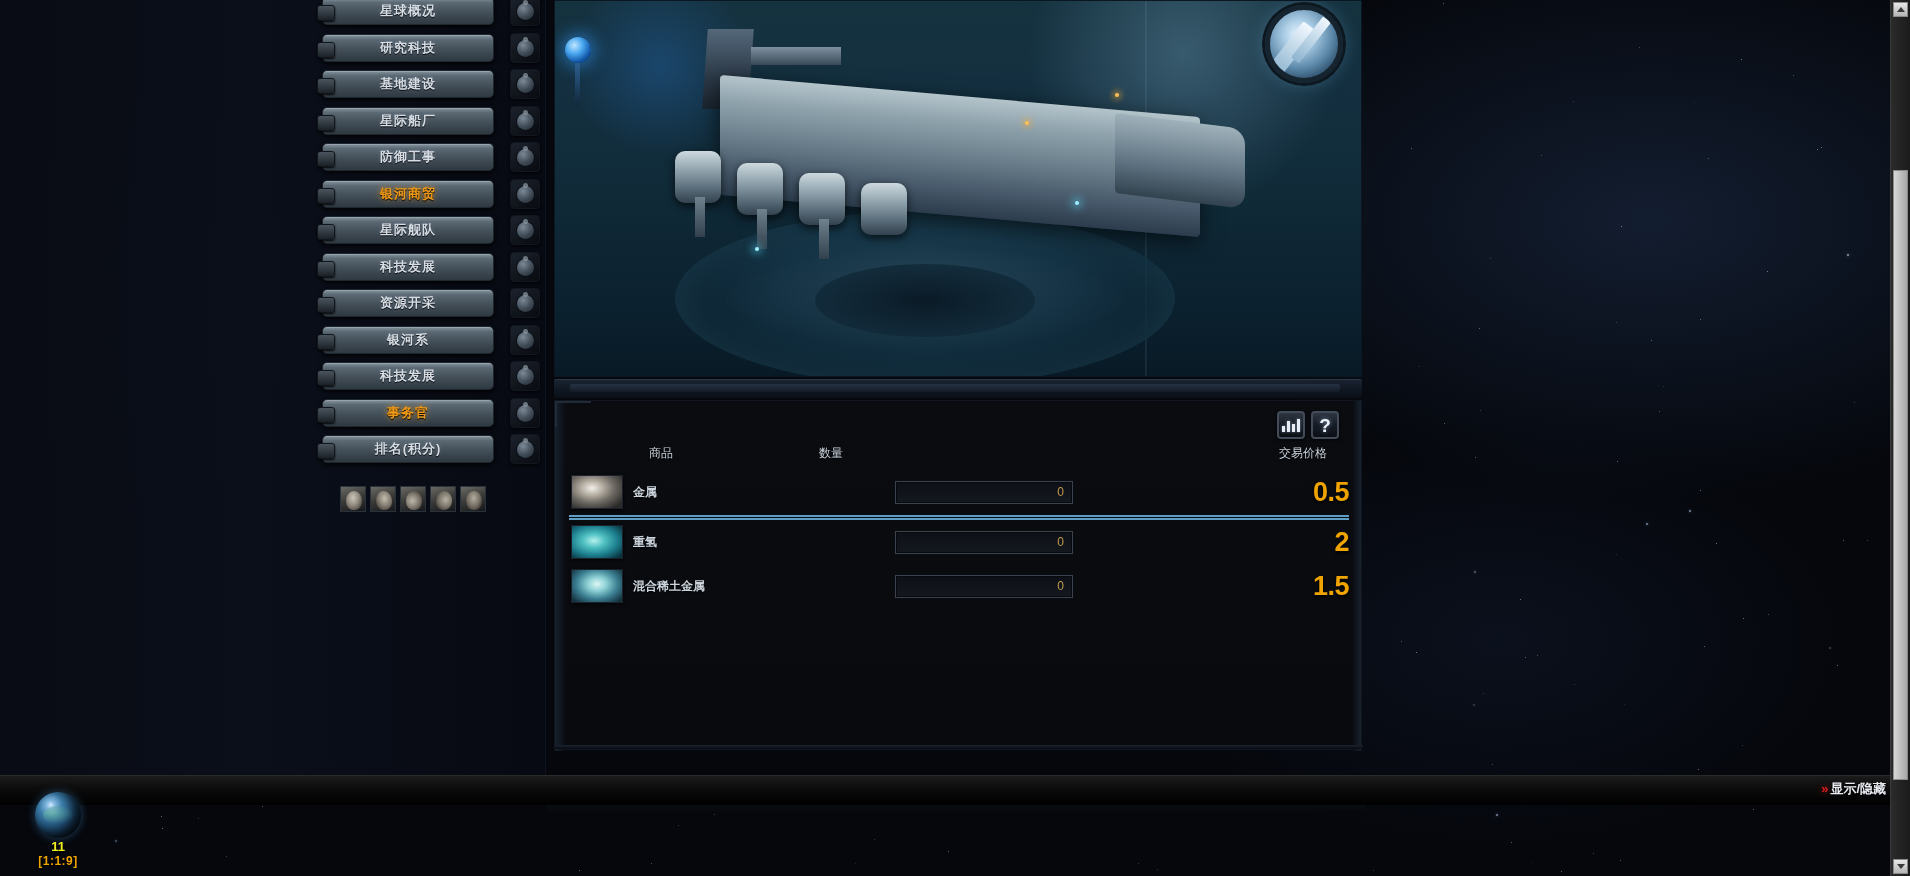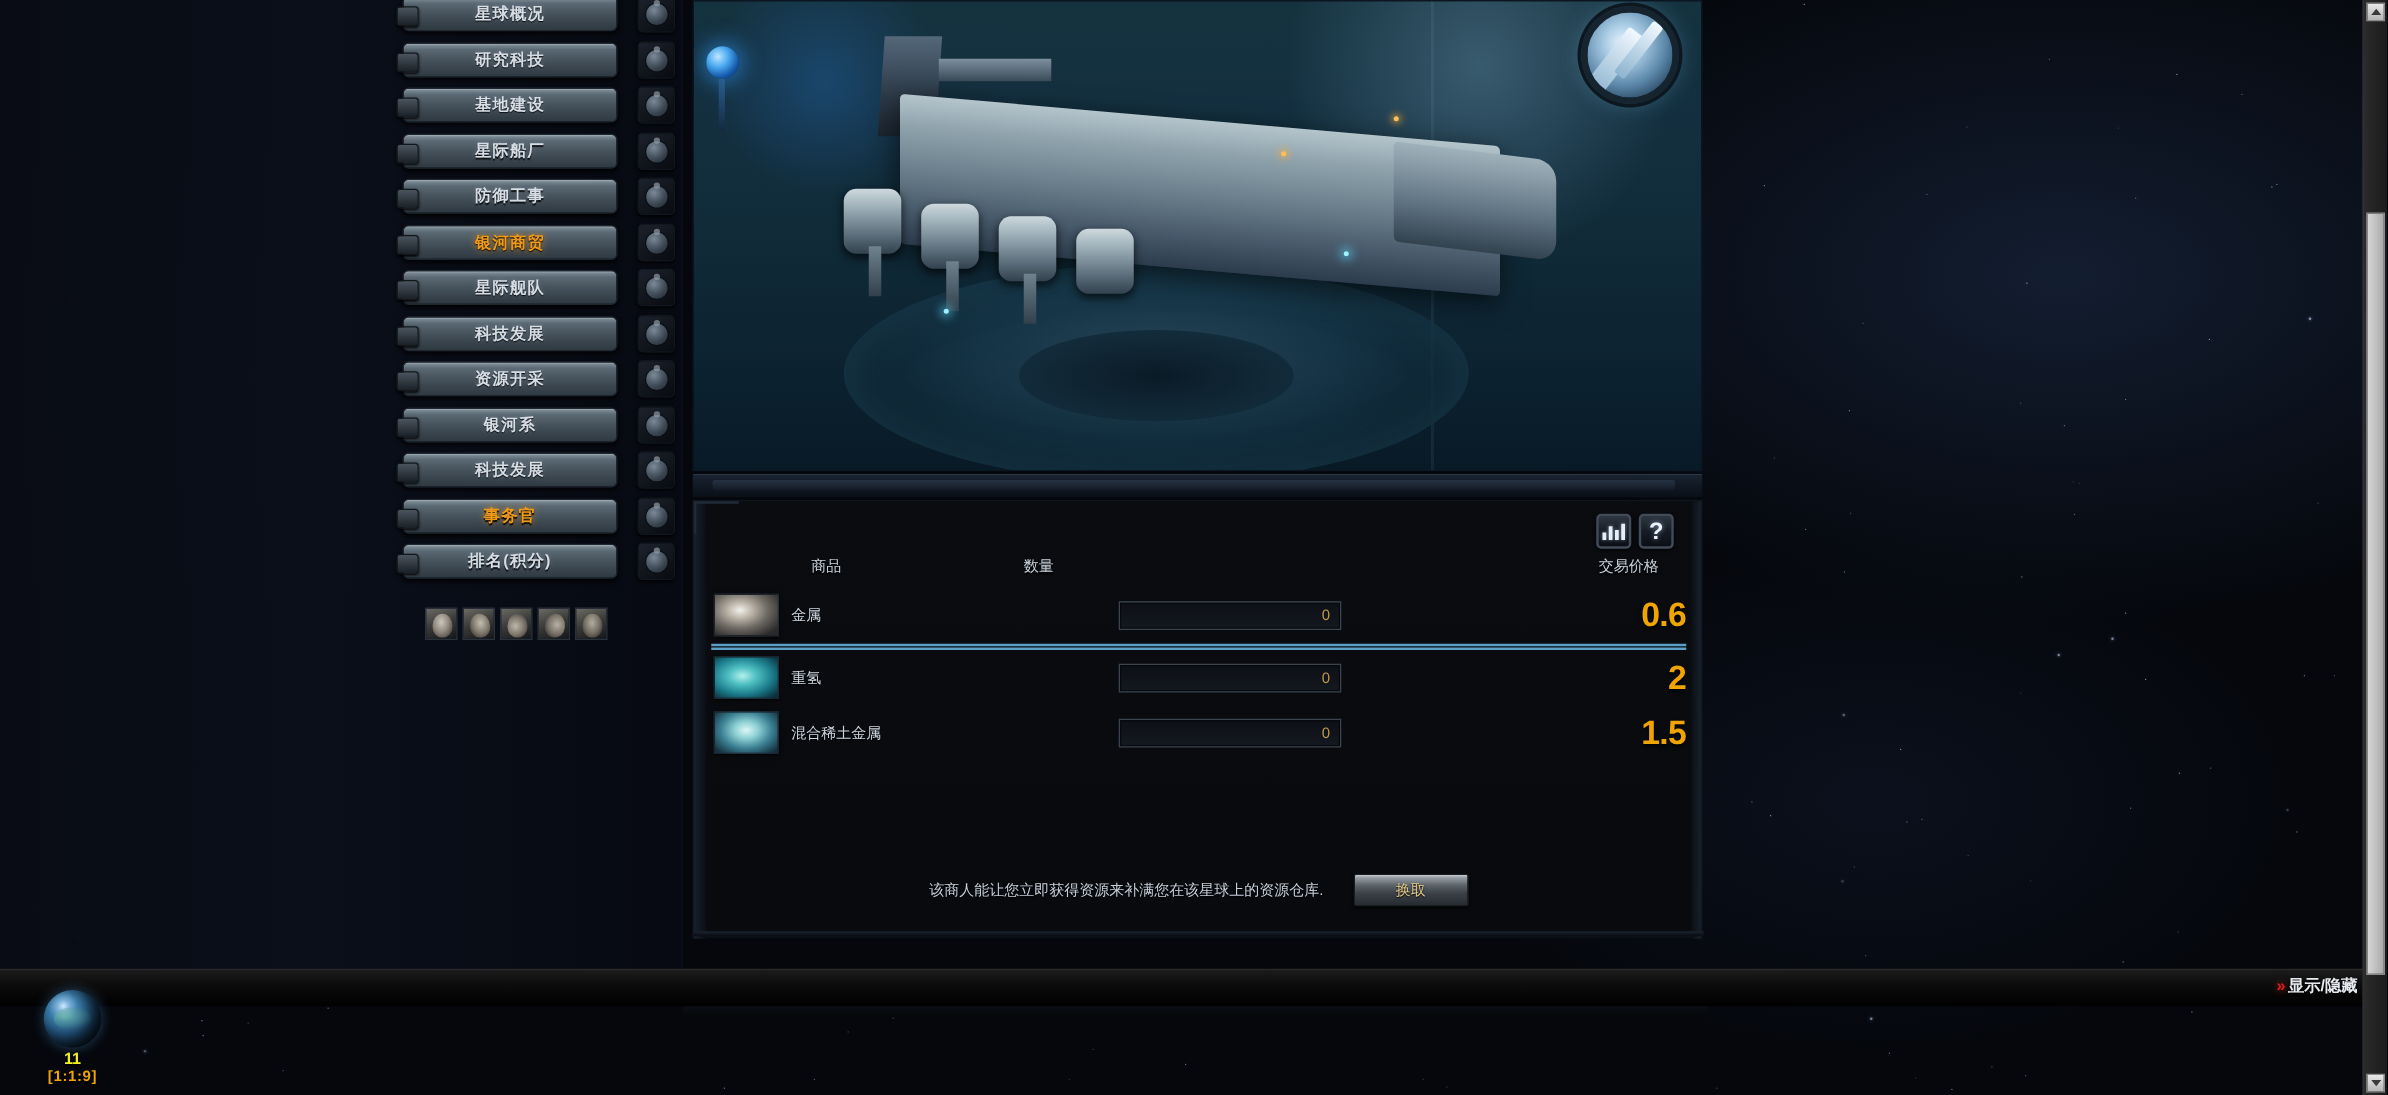--- a/index.html
+++ b/index.html
@@ -249,21 +249,21 @@
 
   .item-cell{ display:flex; align-items:center; gap: 10px; padding-left: 2px; }
   .res-icon{
     width: 52px; height: 34px; border:1px solid #1b222c; flex: 0 0 auto;
     box-shadow: 0 1px 3px rgba(0,0,0,.8);
   }
   .res-metal{ background: radial-gradient(ellipse at 40% 38%, #f2f0ec 0%, #b9b2a6 24%, #6e6a64 52%, #2b2a2a 86%); }
   .res-crystal{ background: radial-gradient(ellipse at 45% 42%, #cfe9ff 0%, #6cb4e8 30%, #2a6fae 62%, #0d2b4d 92%); }
   .res-deut{ background: radial-gradient(ellipse at 44% 46%, #b5f0ee 0%, #4fc0c2 28%, #1c7d8c 60%, #08303c 92%); }
   .res-rare{ background: radial-gradient(ellipse at 50% 44%, #dff6f5 0%, #8fd2d6 26%, #3b7f92 58%, #13303c 92%); }
-  .item-name{ font-size: 12px; color:#cdd5de; text-shadow: 0 1px 1px #000; }
+  .item-name{ font-size: 12px; color:#cdd5de; text-shadow: 0 1px 1px #000; font-weight: bold; }
 
   .qty-wrap{ display:flex; justify-content:center; }
   input.qty{
     width: 178px; height: 23px;
     background: linear-gradient(180deg,#0d1016,#14181f);
     border: 1px solid #3a434e;
     color: #c29a4a; font-size: 12px; text-align: right; padding: 0 8px;
     outline: none;
     box-shadow: 0 0 0 1px #07090d inset;
     font-family: "Liberation Sans", sans-serif;
@@ -614,21 +614,21 @@
                 <div class="item-cell">
                   <div class="res-icon res-metal"></div>
                   <span class="item-name">金属</span>
                 </div>
               </td>
               <td>
                 <div class="qty-wrap">
                   <input class="qty" type="text" placeholder="0" value="0" style="">
                 </div>
               </td>
-              <td class="price" style="color: rgb(240, 164, 0);">0.6</td>
+              <td class="price" style="color: rgb(240, 164, 0);">0.5</td>
             </tr>
             <tr class="sep">
               <td colspan="3">
                 <div style="background: rgb(93, 158, 199);"></div>
               </td>
             </tr>
             <tr class="sep">
               <td colspan="3">
                 <div style="background: rgb(93, 158, 199);"></div>
               </td>
@@ -657,24 +657,20 @@
               <td>
                 <div class="qty-wrap">
                   <input class="qty" type="text" placeholder="0" value="0" style="">
                 </div>
               </td>
               <td class="price" style="color: rgb(240, 164, 0);">1.5</td>
             </tr>
           </tbody>
       </table>
 
-      <div id="trade-foot">
-        <span id="foot-note">该商人能让您立即获得资源来补满您在该星球上的资源仓库.</span>
-        <div id="exchange-btn">换取</div>
-      </div>
 
       <div id="panel-bottom-edge"></div>
     </div>
   </div>
 
   <div id="lower-chrome"></div>
 
   <div id="bottom-bar"></div>
 
   <div id="toggle-show">

